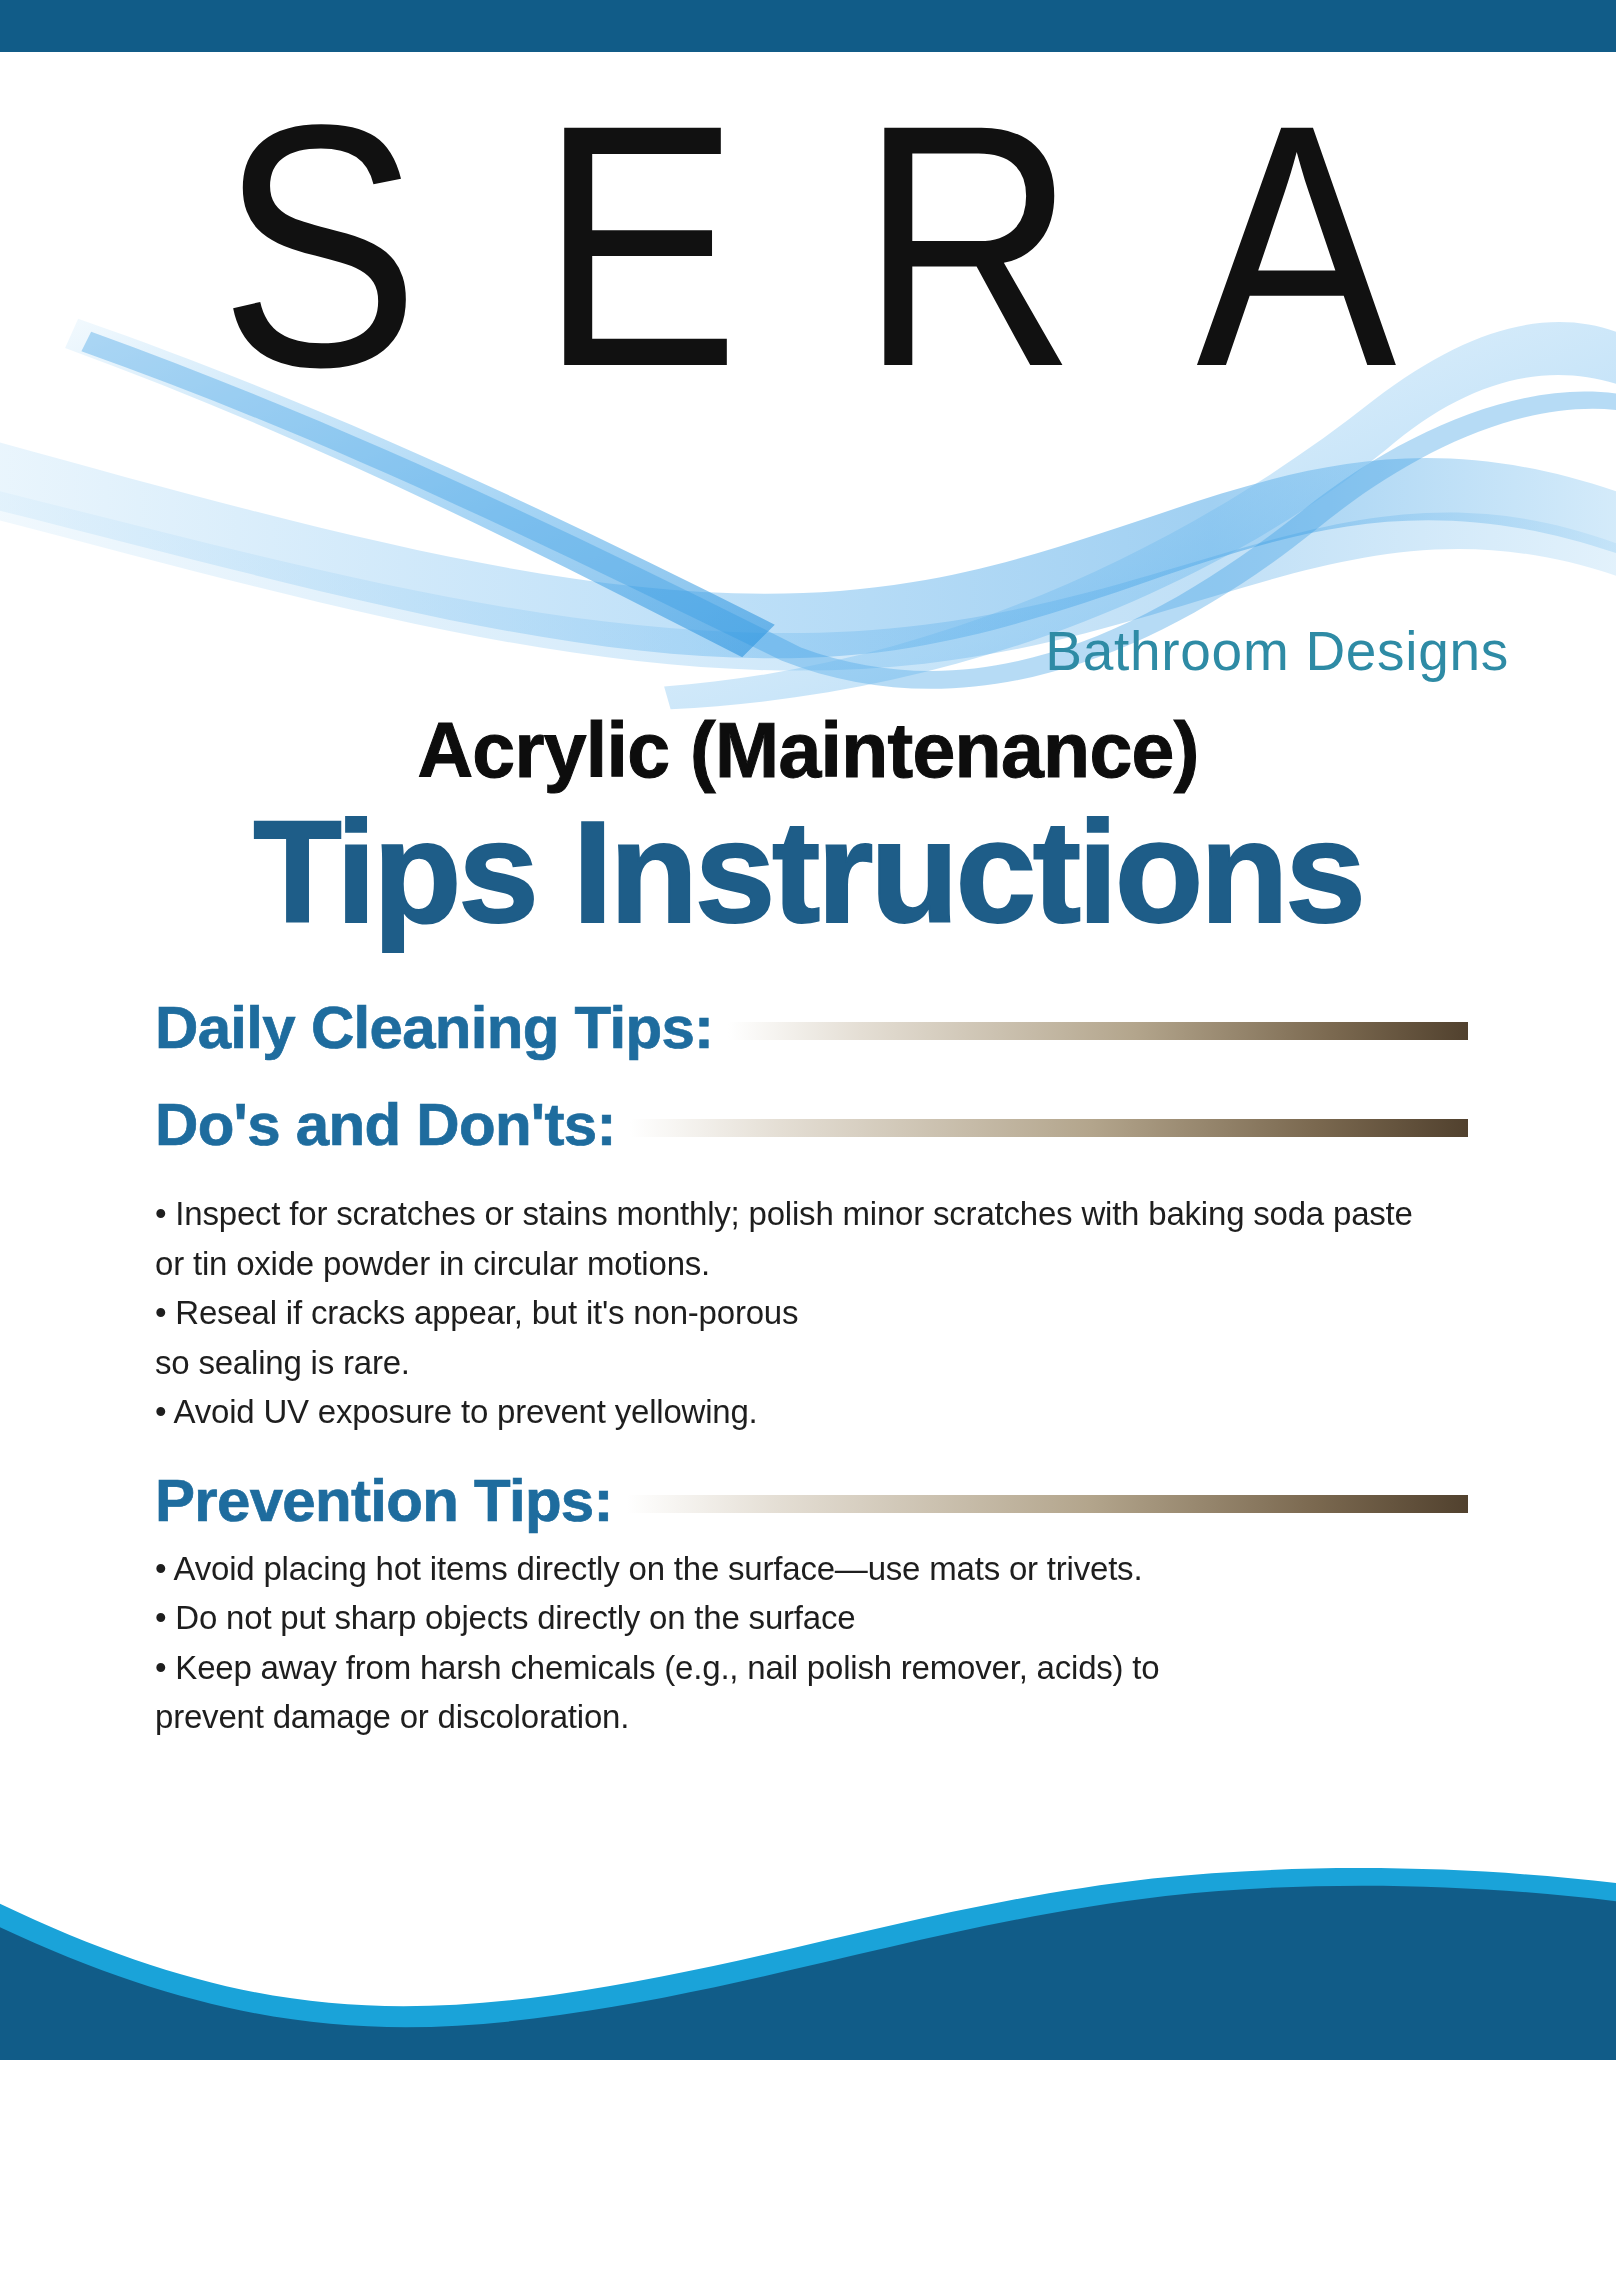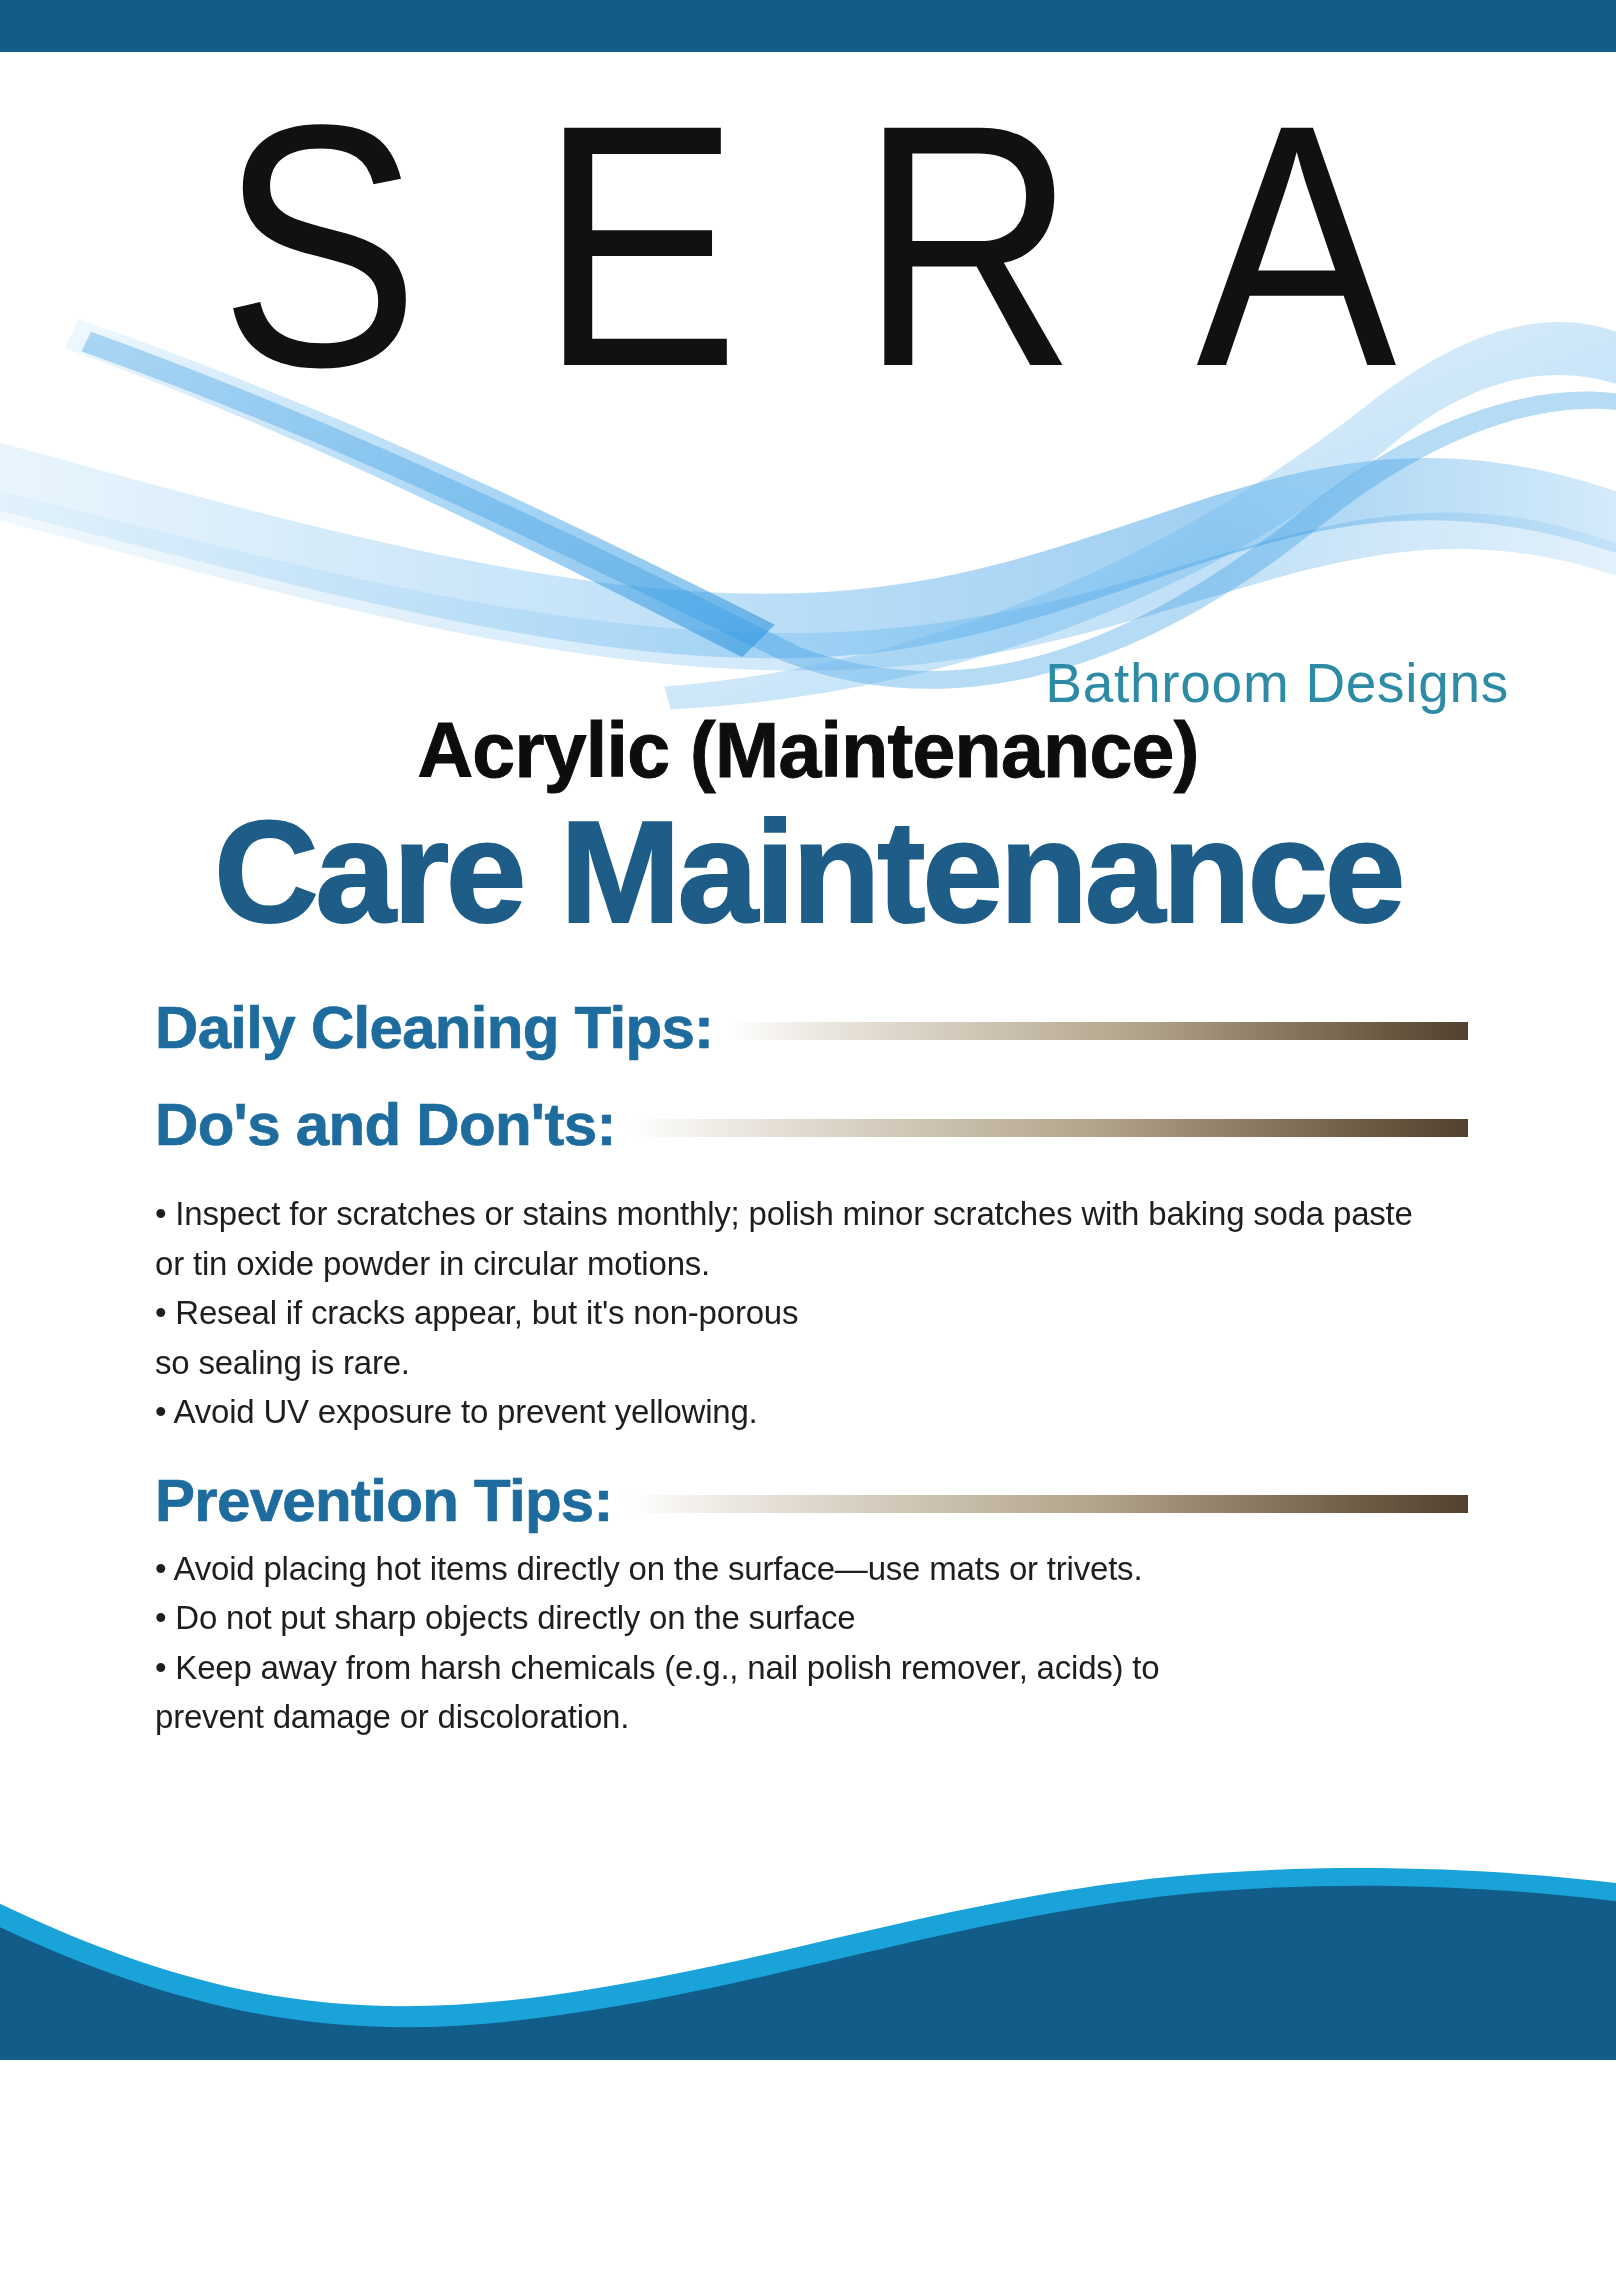--- a/index.html
+++ b/index.html
@@ -40,21 +40,21 @@
   
   .hero-wave {
     position: absolute;
     top: 296px; left: 0;
     width: 1616px; height: 423px;
     pointer-events: none;
   }
 
   .brand {
     position: absolute;
-    top: 651px;
+    top: 619px;
     right: 107px;
     font-size: 55px;
     letter-spacing: 0.7px;
     color: var(--brand, #2e8ba5);
     white-space: nowrap;
     margin-left: 40px;
   }
 
   .subtitle {
     position: absolute;
@@ -173,21 +173,21 @@
              C 1770,560 1480,670 1200,560 C 850,390 520,225 125,85 Z" fill="#2e97e2" opacity="0.35"></path>
 
     <path d="M1020,600 C 1430,570 1820,390 2110,160 C 2255,48 2380,18 2482,55
              L2482,135 C 2370,100 2250,132 2130,235 C 1860,455 1460,615 1030,635 Z" fill="url(#wgrad2)" opacity="0.35"></path>
   </svg>
 
   <div class="brand">Bathroom Designs</div>
 
   <div class="subtitle">Acrylic (Maintenance)</div>
 
-  <div class="title">Care Maintenance</div>
+  <div class="title">Tips Instructions</div>
 
   <div class="content">
   <div class="section">
     <div class="heading-row">
       <span class="section-heading">Daily Cleaning Tips:</span>
       <span class="heading-rule"></span>
     </div>
   </div>
 
   <div class="section">

